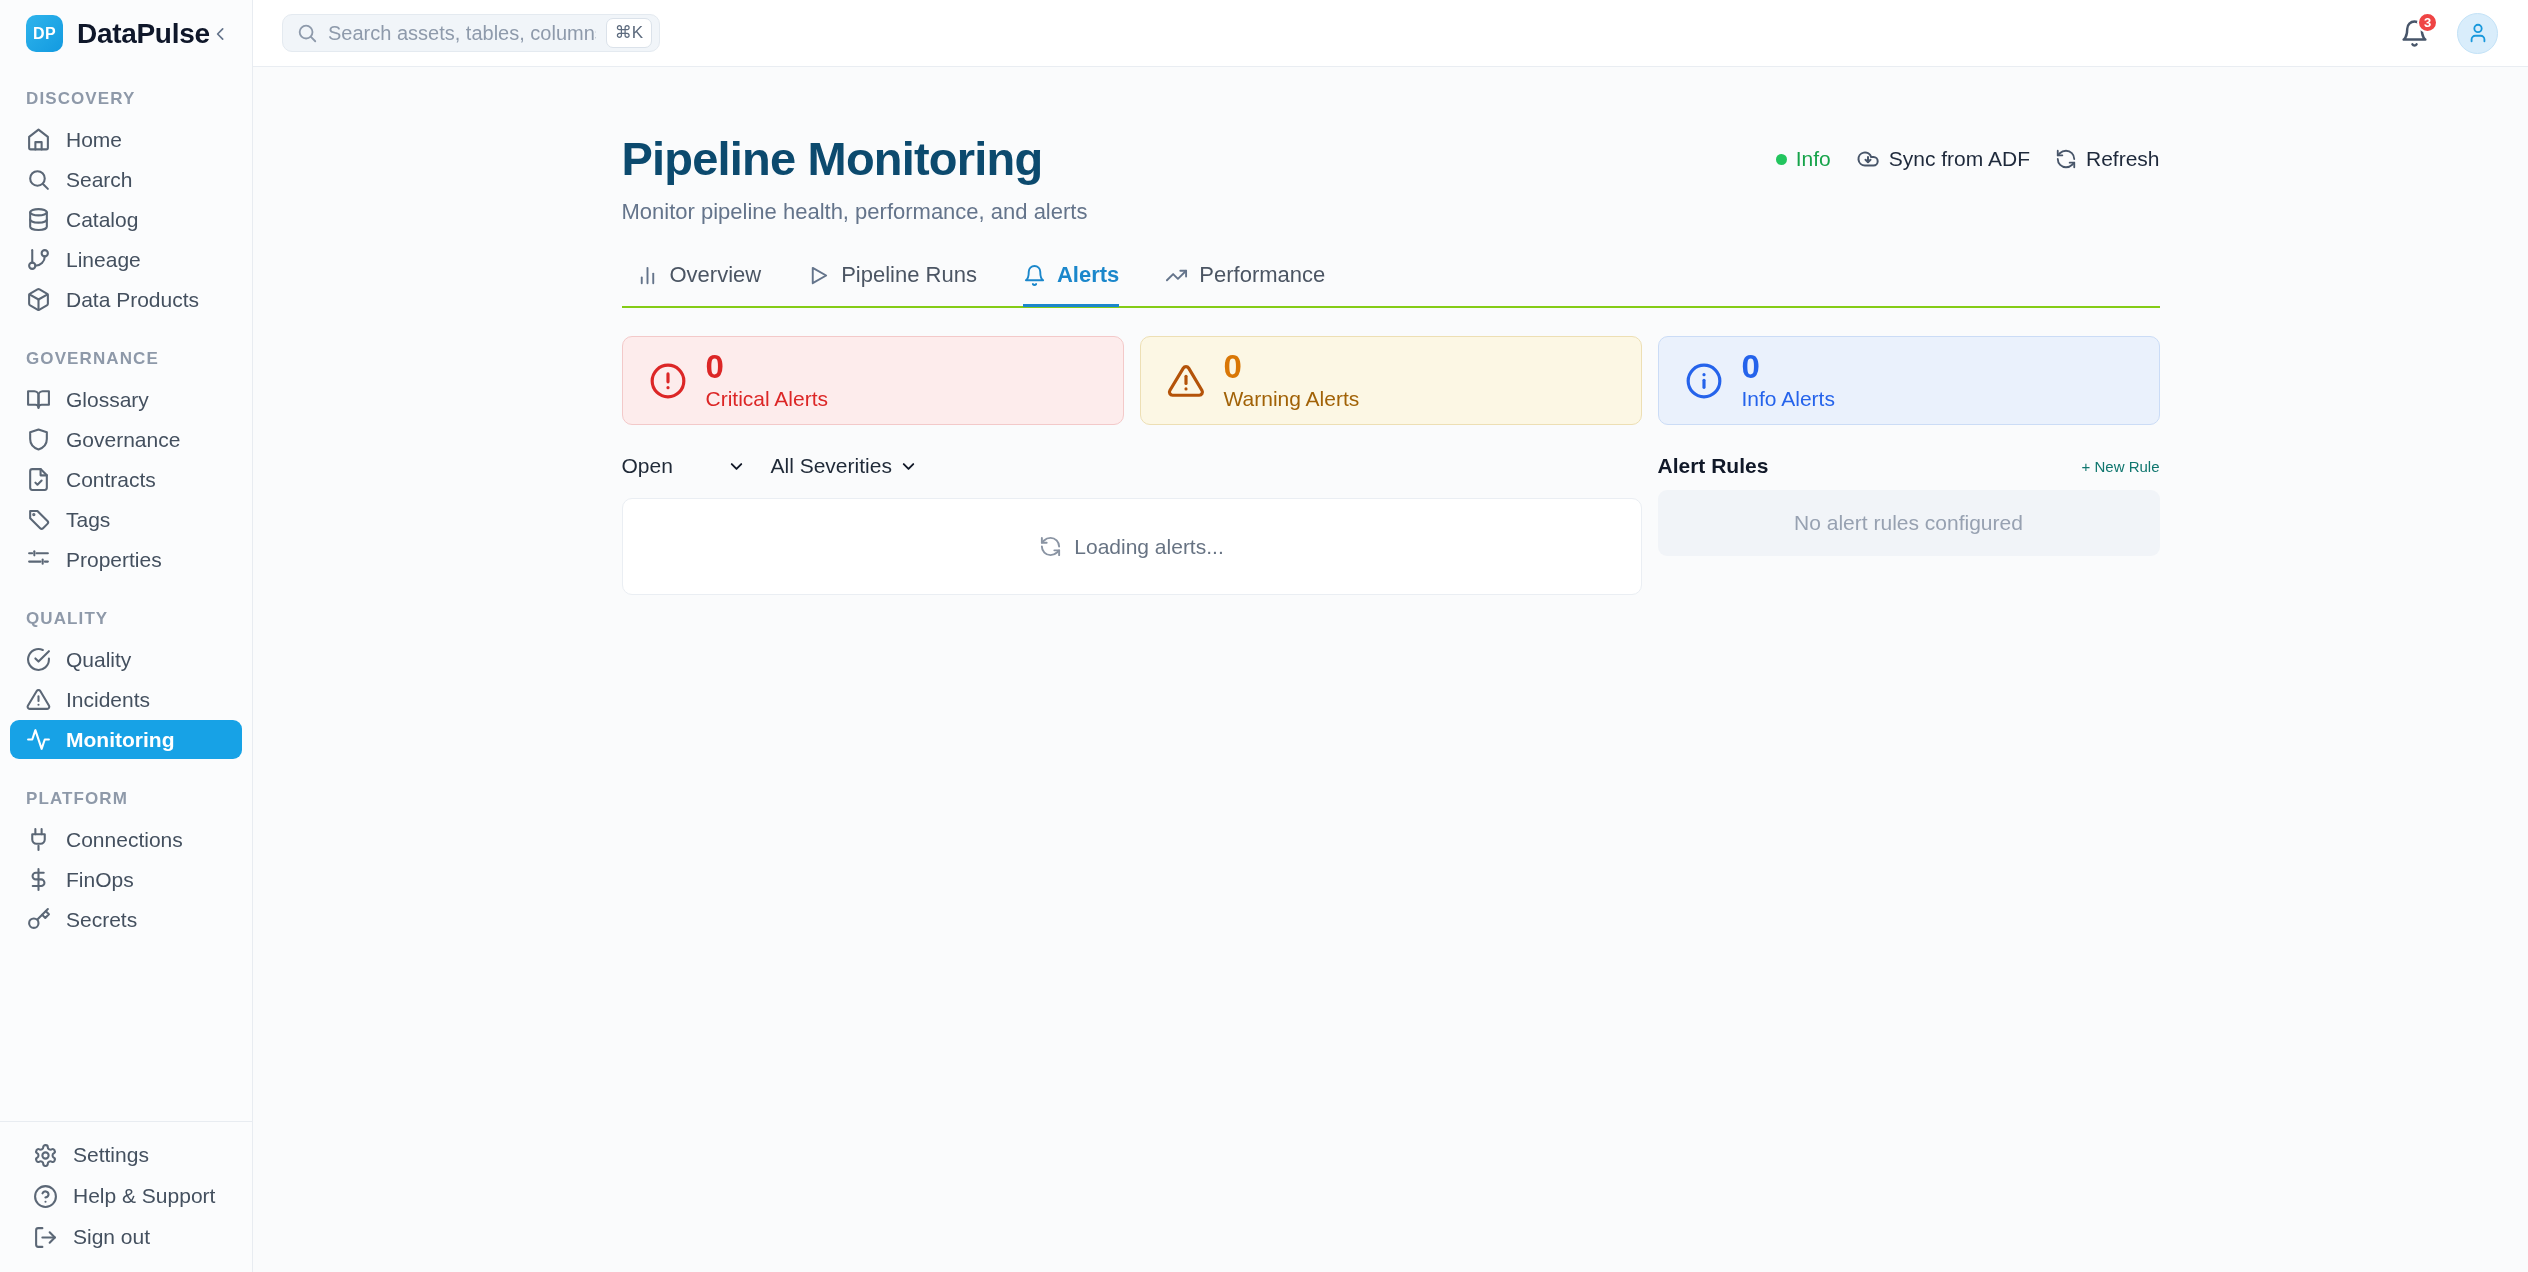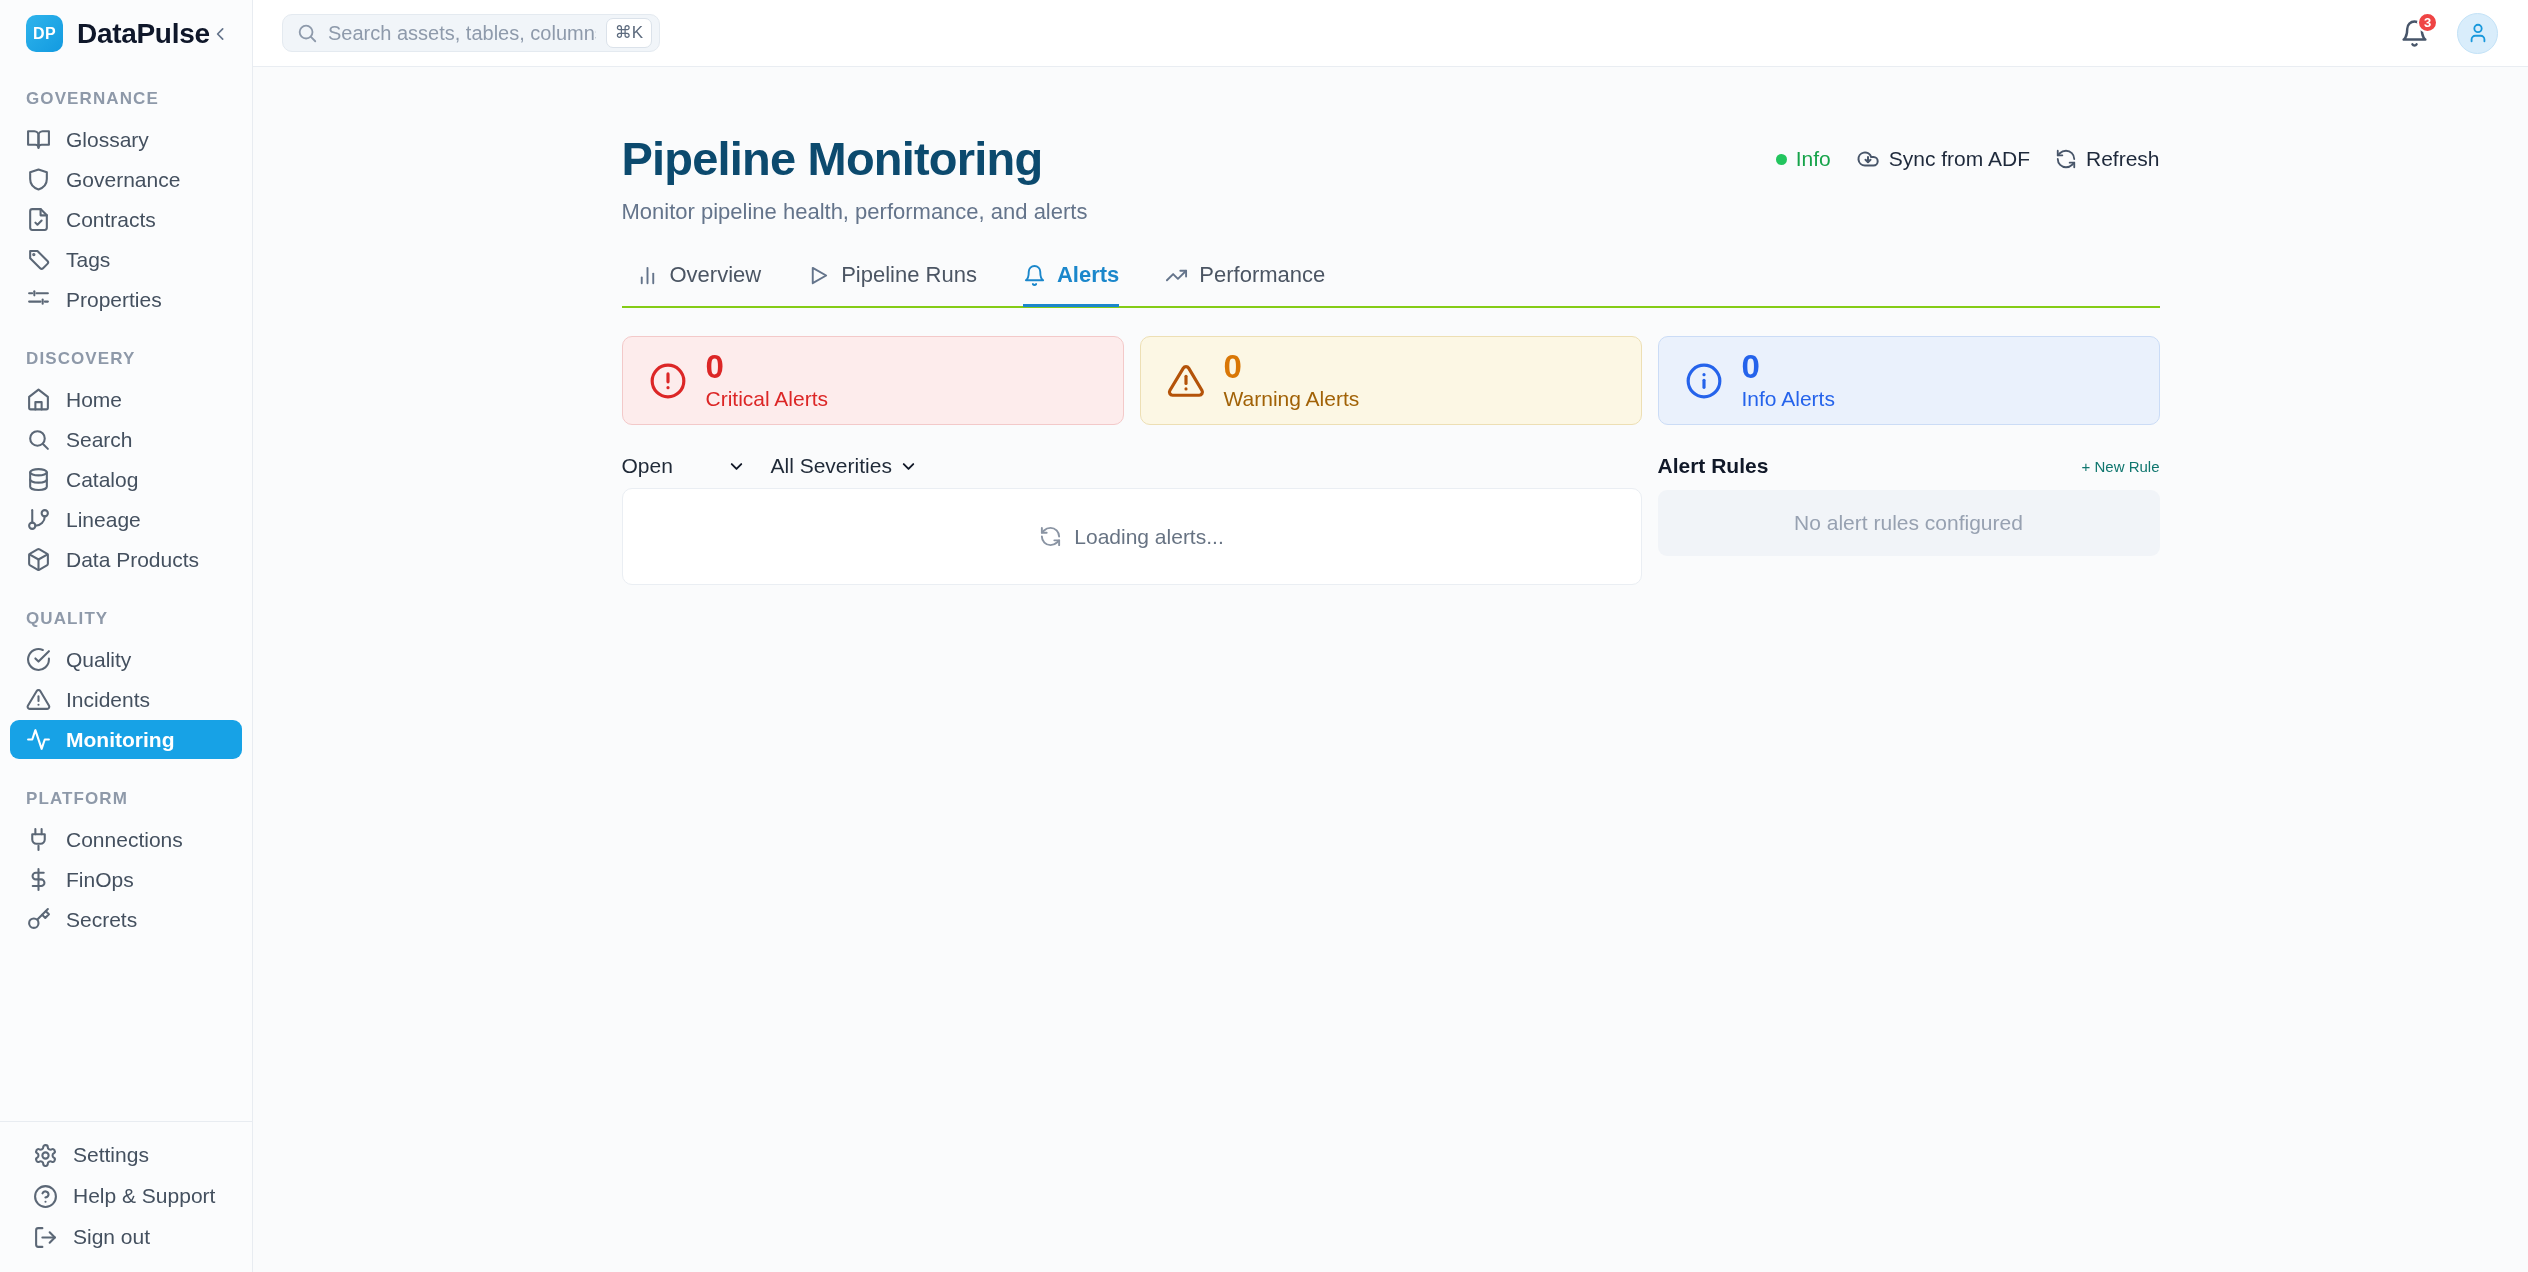--- a/index.html
+++ b/index.html
@@ -80,21 +80,21 @@
   .card.sev-critical .icon, .card.sev-critical .card-count, .card.sev-critical .card-label { color:#dc2626; }
   .card.sev-warning { background:#fcf7e4; border-color:#eddfb4; }
   .card.sev-warning .icon { color:#b45309; }
   .card.sev-warning .card-count { color:#d97706; }
   .card.sev-warning .card-label { color:#a16207; }
   .card.sev-info { background:#eaf1fc; border-color:#cbdcf6; }
   .card.sev-info .icon, .card.sev-info .card-count, .card.sev-info .card-label { color:#2563eb; }
 
   
   .bottom-grid { margin-top:22px; display:grid; grid-template-columns:1020px 1fr; gap:16px; }
-  .filters-row { display:flex; align-items:center; height:38px; margin-bottom:3px; }
+  .filters-row { display:flex; align-items:center; height:38px; margin-bottom:13px; }
   .select { display:flex; align-items:center; font-size:21px; color:#1f2937; cursor:pointer; }
   .select .icon { width:19px; height:19px; color:#111827; }
   .select-status { width:124px; justify-content:space-between; }
   .select-sev { gap:7px; margin-left:25px; }
   .alerts-panel { height:97px; background:#fff; border:1px solid #eaeef3; border-radius:10px;
     display:flex; align-items:center; justify-content:center; gap:12px; color:#677383; font-size:21px; }
   .alerts-panel .icon { width:23px; height:23px; color:#8a94a3; }
   .rules-head { display:flex; justify-content:space-between; align-items:center; height:38px; margin-bottom:5px; }
   .rules-title { font-size:21px; font-weight:700; color:#101828; }
   .new-rule-btn { font-size:15px; color:#0f766e; cursor:pointer; }
@@ -109,20 +109,72 @@
     <div class="logo-badge">DP</div>
     <div class="brand-name">DataPulse</div>
     <div class="collapse-btn icon">
         <svg viewBox="0 0 24 24" fill="none" stroke="currentColor" stroke-width="2" stroke-linecap="round" stroke-linejoin="round">
           <polyline points="15 18 9 12 15 6"></polyline>
         </svg>
       </div>
   </div>
   <nav id="sidebar-nav">
       <div class="nav-section">
+        <div class="nav-section-label">DISCOVERY</div>
+        <div class="nav-item">
+          <span class="icon">
+            <svg viewBox="0 0 24 24" fill="none" stroke="currentColor" stroke-width="2" stroke-linecap="round" stroke-linejoin="round">
+              <path d="m3 9.5 9-7 9 7V20a1.5 1.5 0 0 1-1.5 1.5h-15A1.5 1.5 0 0 1 3 20Z"></path>
+              <path d="M9 21.5v-7h6v7"></path>
+            </svg>
+          </span>
+          <span>Home</span>
+        </div>
+        <div class="nav-item">
+          <span class="icon">
+            <svg viewBox="0 0 24 24" fill="none" stroke="currentColor" stroke-width="2" stroke-linecap="round" stroke-linejoin="round">
+              <circle cx="11" cy="11" r="7"></circle>
+              <line x1="21" y1="21" x2="16.3" y2="16.3"></line>
+            </svg>
+          </span>
+          <span>Search</span>
+        </div>
+        <div class="nav-item">
+          <span class="icon">
+            <svg viewBox="0 0 24 24" fill="none" stroke="currentColor" stroke-width="2" stroke-linecap="round" stroke-linejoin="round">
+              <ellipse cx="12" cy="5" rx="8" ry="3"></ellipse>
+              <path d="M4 5v14c0 1.7 3.6 3 8 3s8-1.3 8-3V5"></path>
+              <path d="M4 12c0 1.7 3.6 3 8 3s8-1.3 8-3"></path>
+            </svg>
+          </span>
+          <span>Catalog</span>
+        </div>
+        <div class="nav-item">
+          <span class="icon">
+            <svg viewBox="0 0 24 24" fill="none" stroke="currentColor" stroke-width="2" stroke-linecap="round" stroke-linejoin="round">
+              <line x1="6" y1="3" x2="6" y2="15"></line>
+              <circle cx="18" cy="6" r="3"></circle>
+              <circle cx="6" cy="18" r="3"></circle>
+              <path d="M18 9a9 9 0 0 1-9 9"></path>
+            </svg>
+          </span>
+          <span>Lineage</span>
+        </div>
+        <div class="nav-item">
+          <span class="icon">
+            <svg viewBox="0 0 24 24" fill="none" stroke="currentColor" stroke-width="2" stroke-linecap="round" stroke-linejoin="round">
+              <path d="M21 8a2 2 0 0 0-1-1.7l-7-4a2 2 0 0 0-2 0l-7 4A2 2 0 0 0 3 8v8a2 2 0 0 0 1 1.7l7 4a2 2 0 0 0 2 0l7-4a2 2 0 0 0 1-1.7Z"></path>
+              <path d="m3.3 7 8.7 5 8.7-5"></path>
+              <line x1="12" y1="22" x2="12" y2="12"></line>
+            </svg>
+          </span>
+          <span>Data Products</span>
+        </div>
+      </div>
+      <div class="nav-section">
         <div class="nav-section-label">GOVERNANCE</div>
         <div class="nav-item">
           <span class="icon">
             <svg viewBox="0 0 24 24" fill="none" stroke="currentColor" stroke-width="2" stroke-linecap="round" stroke-linejoin="round">
               <path d="M2 4h6a4 4 0 0 1 4 4v12a3 3 0 0 0-3-3H2z"></path>
               <path d="M22 4h-6a4 4 0 0 0-4 4v12a3 3 0 0 1 3-3h7z"></path>
             </svg>
           </span>
           <span>Glossary</span>
         </div>
@@ -158,72 +210,20 @@
             <svg viewBox="0 0 24 24" fill="none" stroke="currentColor" stroke-width="2" stroke-linecap="round" stroke-linejoin="round">
               <line x1="21" y1="6" x2="10" y2="6"></line>
               <line x1="6" y1="6" x2="3" y2="6"></line>
               <line x1="21" y1="14" x2="18" y2="14"></line>
               <line x1="14" y1="14" x2="3" y2="14"></line>
               <line x1="8" y1="4" x2="8" y2="8"></line>
               <line x1="16" y1="12" x2="16" y2="16"></line>
             </svg>
           </span>
           <span>Properties</span>
-        </div>
-      </div>
-      <div class="nav-section">
-        <div class="nav-section-label">DISCOVERY</div>
-        <div class="nav-item">
-          <span class="icon">
-            <svg viewBox="0 0 24 24" fill="none" stroke="currentColor" stroke-width="2" stroke-linecap="round" stroke-linejoin="round">
-              <path d="m3 9.5 9-7 9 7V20a1.5 1.5 0 0 1-1.5 1.5h-15A1.5 1.5 0 0 1 3 20Z"></path>
-              <path d="M9 21.5v-7h6v7"></path>
-            </svg>
-          </span>
-          <span>Home</span>
-        </div>
-        <div class="nav-item">
-          <span class="icon">
-            <svg viewBox="0 0 24 24" fill="none" stroke="currentColor" stroke-width="2" stroke-linecap="round" stroke-linejoin="round">
-              <circle cx="11" cy="11" r="7"></circle>
-              <line x1="21" y1="21" x2="16.3" y2="16.3"></line>
-            </svg>
-          </span>
-          <span>Search</span>
-        </div>
-        <div class="nav-item">
-          <span class="icon">
-            <svg viewBox="0 0 24 24" fill="none" stroke="currentColor" stroke-width="2" stroke-linecap="round" stroke-linejoin="round">
-              <ellipse cx="12" cy="5" rx="8" ry="3"></ellipse>
-              <path d="M4 5v14c0 1.7 3.6 3 8 3s8-1.3 8-3V5"></path>
-              <path d="M4 12c0 1.7 3.6 3 8 3s8-1.3 8-3"></path>
-            </svg>
-          </span>
-          <span>Catalog</span>
-        </div>
-        <div class="nav-item">
-          <span class="icon">
-            <svg viewBox="0 0 24 24" fill="none" stroke="currentColor" stroke-width="2" stroke-linecap="round" stroke-linejoin="round">
-              <line x1="6" y1="3" x2="6" y2="15"></line>
-              <circle cx="18" cy="6" r="3"></circle>
-              <circle cx="6" cy="18" r="3"></circle>
-              <path d="M18 9a9 9 0 0 1-9 9"></path>
-            </svg>
-          </span>
-          <span>Lineage</span>
-        </div>
-        <div class="nav-item">
-          <span class="icon">
-            <svg viewBox="0 0 24 24" fill="none" stroke="currentColor" stroke-width="2" stroke-linecap="round" stroke-linejoin="round">
-              <path d="M21 8a2 2 0 0 0-1-1.7l-7-4a2 2 0 0 0-2 0l-7 4A2 2 0 0 0 3 8v8a2 2 0 0 0 1 1.7l7 4a2 2 0 0 0 2 0l7-4a2 2 0 0 0 1-1.7Z"></path>
-              <path d="m3.3 7 8.7 5 8.7-5"></path>
-              <line x1="12" y1="22" x2="12" y2="12"></line>
-            </svg>
-          </span>
-          <span>Data Products</span>
         </div>
       </div>
       <div class="nav-section">
         <div class="nav-section-label">QUALITY</div>
         <div class="nav-item">
           <span class="icon">
             <svg viewBox="0 0 24 24" fill="none" stroke="currentColor" stroke-width="2" stroke-linecap="round" stroke-linejoin="round">
               <path d="M22 11.1V12a10 10 0 1 1-5.9-9.1"></path>
               <polyline points="9 11 12 14 22 4"></polyline>
             </svg>

